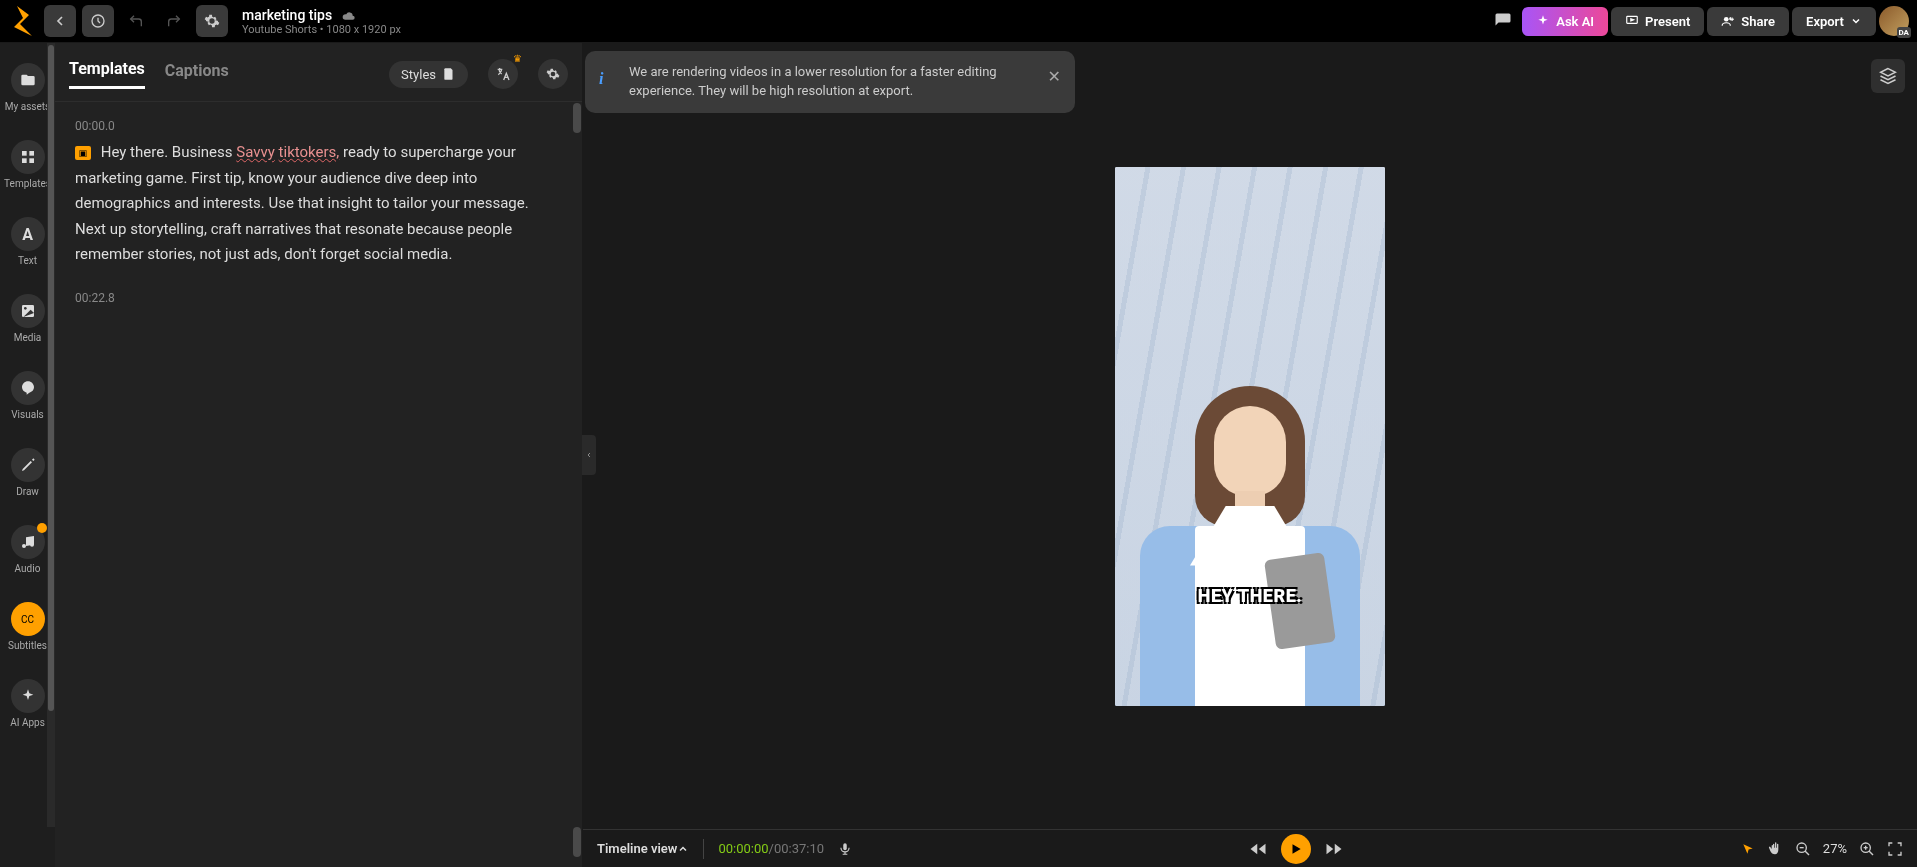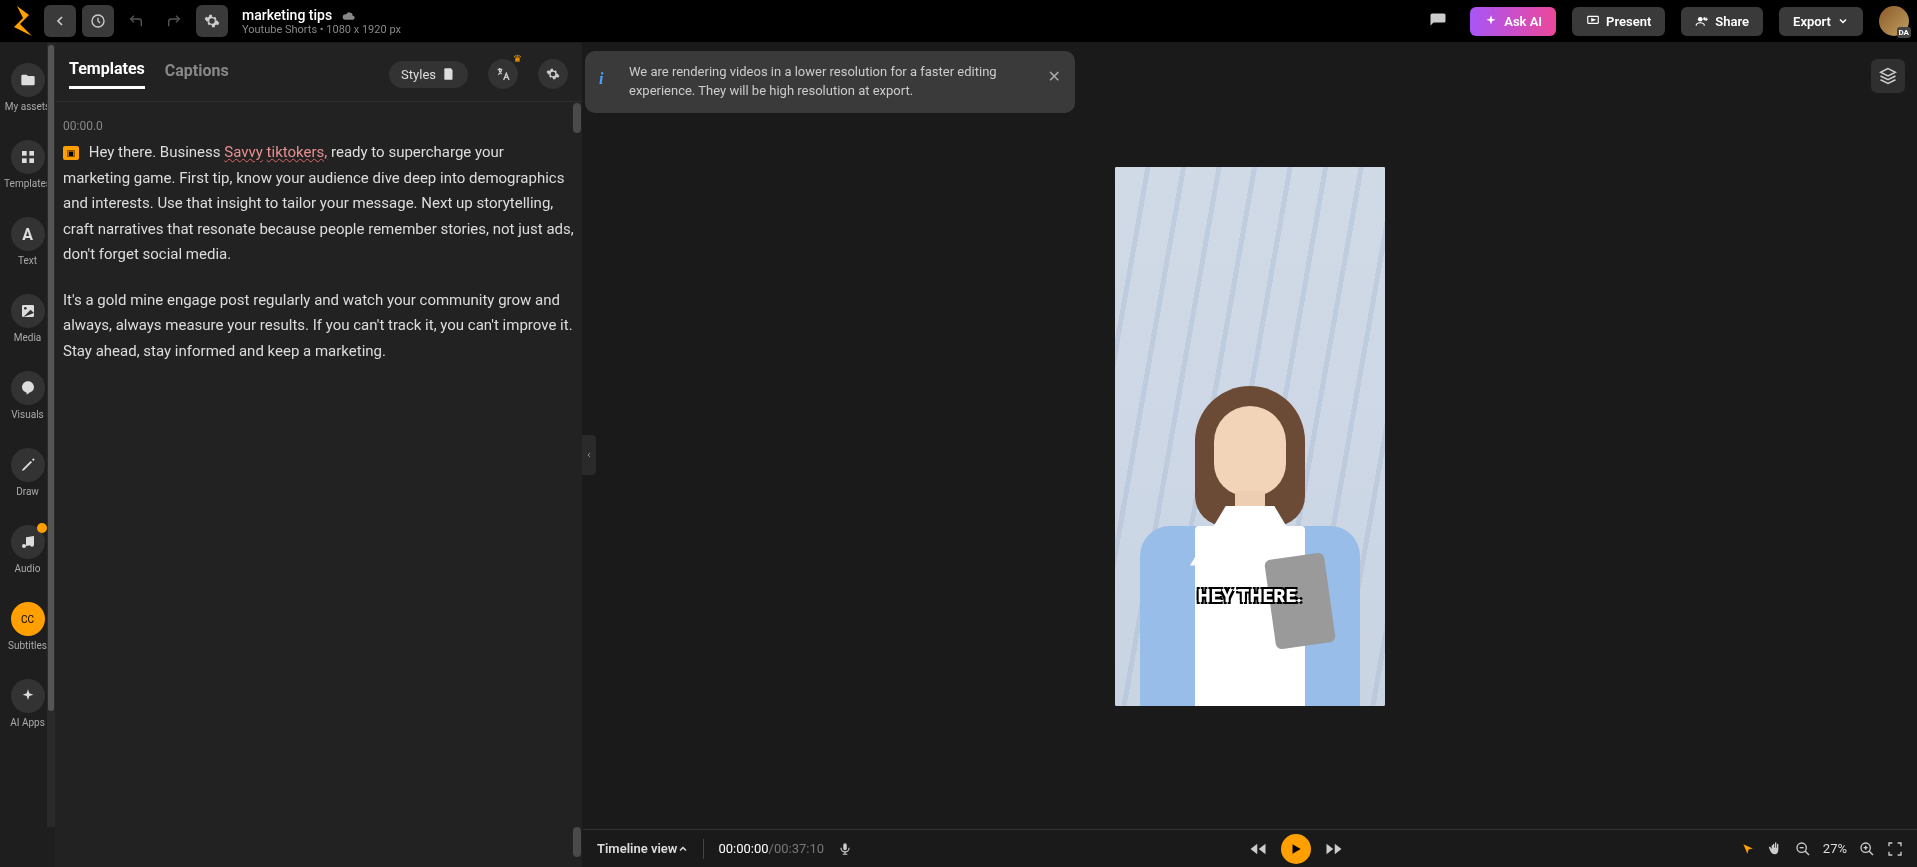--- a/index.html
+++ b/index.html
@@ -8,21 +8,21 @@
 .topbar { display: flex; align-items: center; height: 43px; background: #000000; border-bottom: 1px solid #1a1a1a; padding: 0 8px; gap: 6px; }
 .logo { width: 30px; height: 30px; background: #ffa000; clip-path: polygon(30% 0, 70% 30%, 40% 60%, 80% 100%, 20% 70%, 50% 40%); }
 .topbar .icon-btn { width: 32px; height: 32px; display: flex; align-items: center; justify-content: center; background: #3a3a3a; border-radius: 6px; cursor: pointer; color: #ccc; }
 .topbar .icon-btn.disabled { background: transparent; color: #555; }
 .title-block { margin-left: 8px; display: flex; flex-direction: column; justify-content: center; flex: 0 0 auto; }
 .title-row { display: flex; align-items: center; gap: 8px; }
 .title { font-size: 14px; color: #fff; font-weight: 500; }
 .cloud-icon { color: #888; }
 .subtitle { font-size: 11px; color: #888; }
 .spacer { flex: 1; }
-.top-actions { display: flex; align-items: center; gap: 16px; }
+.top-actions { display: flex; align-items: center; gap: 3px; }
 .top-btn { display: flex; align-items: center; gap: 6px; padding: 7px 14px; border-radius: 6px; background: #3a3a3a; color: #fff; font-size: 13px; font-weight: 600; cursor: pointer; }
 .top-btn.ask-ai { background: linear-gradient(90deg, #a855f7, #ec4899); }
 .avatar { width: 30px; height: 30px; border-radius: 50%; background: linear-gradient(135deg, #8b5a2b, #c2a060); display: flex; align-items: center; justify-content: center; font-size: 9px; font-weight: bold; color: #fff; position: relative; }
 .avatar::after { content: 'DA'; position: absolute; bottom: -2px; right: -2px; background: #444; border-radius: 3px; font-size: 8px; padding: 1px 2px; }
 
 .main { display: flex; height: calc(100vh - 43px); }
 
 .left-rail { width: 55px; background: #1e1e1e; display: flex; flex-direction: column; align-items: center; padding-top: 12px; gap: 4px; position: relative; }
 .rail-item { display: flex; flex-direction: column; align-items: center; gap: 4px; padding: 8px 4px 16px; width: 100%; cursor: pointer; color: #bbb; }
 .rail-icon { width: 34px; height: 34px; border-radius: 50%; background: #333; display: flex; align-items: center; justify-content: center; font-size: 16px; color: #ddd; position: relative; }
@@ -34,21 +34,21 @@
 
 .middle-panel { width: 528px; background: #222; border-right: 1px solid #1a1a1a; display: flex; flex-direction: column; position: relative; }
 .middle-header { display: flex; align-items: center; padding: 16px 14px 12px; gap: 20px; border-bottom: 1px solid rgba(255,255,255,0.05); }
 .tab { font-size: 16px; font-weight: 700; color: #888; cursor: pointer; padding-bottom: 8px; }
 .tab.active { color: #fff; border-bottom: 3px solid #fff; }
 .header-spacer { flex: 1; }
 .header-btn { display: flex; align-items: center; gap: 6px; padding: 6px 12px; background: #333; border-radius: 16px; font-size: 13px; color: #ddd; cursor: pointer; }
 .header-icon-btn { width: 30px; height: 30px; display: flex; align-items: center; justify-content: center; background: #333; border-radius: 50%; cursor: pointer; color: #ccc; position: relative; }
 .crown-badge { position: absolute; top: -6px; right: -4px; color: #ffa000; font-size: 10px; }
 
-.transcript-body { padding: 14px 8px; flex: 1; overflow-y: auto; color: #ddd; font-size: 15px; line-height: 1.7; }
+.transcript-body { padding: 14px 20px; flex: 1; overflow-y: auto; color: #ddd; font-size: 15px; line-height: 1.7; }
 .transcript-block { margin-bottom: 20px; }
 .timestamp { font-size: 12px; color: #888; margin-bottom: 4px; }
 .para-icon { display: inline-block; width: 16px; height: 14px; background: #ffa000; border-radius: 2px; vertical-align: middle; margin-right: 6px; font-size: 9px; text-align: center; line-height: 14px; color: #000; }
 .err { text-decoration: underline wavy #e06666; text-decoration-thickness: 1px; color: #e89090; }
 .middle-scrollbar { position: absolute; right: 0; top: 60px; bottom: 10px; width: 10px; }
 .middle-thumb { position: absolute; top: 0; width: 8px; height: 30px; background: #4a4a4a; border-radius: 4px; right: 1px; }
 .middle-thumb2 { position: absolute; bottom: 0; width: 8px; height: 30px; background: #4a4a4a; border-radius: 4px; right: 1px; }
 
 .right-panel { flex: 1; display: flex; flex-direction: column; background: #1a1a1a; position: relative; }
 .info-toast { position: absolute; top: 8px; left: 2px; background: #3a3a3a; border-radius: 10px; padding: 12px 40px 12px 44px; display: flex; align-items: center; max-width: 490px; font-size: 13px; color: #ccc; line-height: 1.45; z-index: 10; }
@@ -66,21 +66,21 @@
 .jacket::before { content: ''; position: absolute; top: 0; left: 50%; transform: translateX(-50%); width: 110px; height: 200px; background: #fff; border-radius: 4px; }
 .tablet { position: absolute; bottom: 60px; right: 30px; width: 60px; height: 90px; background: #9a9a9a; border-radius: 6px; transform: rotate(-8deg); }
 .caption-overlay { position: absolute; bottom: 100px; left: 50%; transform: translateX(-50%); font-size: 18px; font-weight: 900; color: #fff; text-shadow: 2px 2px 0 #000, -2px -2px 0 #000, 2px -2px 0 #000, -2px 2px 0 #000; letter-spacing: 0.5px; white-space: nowrap; }
 
 .collapse-handle { position: absolute; left: -1px; top: 50%; transform: translateY(-50%); width: 14px; height: 40px; background: #2a2a2a; display: flex; align-items: center; justify-content: center; color: #888; cursor: pointer; border-radius: 0 4px 4px 0; }
 .layers-btn { position: absolute; top: 16px; right: 12px; width: 34px; height: 34px; background: #2f2f2f; border-radius: 6px; display: flex; align-items: center; justify-content: center; color: #ccc; cursor: pointer; }
 
 .bottom-bar { height: 38px; display: flex; align-items: center; padding: 0 14px; gap: 14px; border-top: 1px solid #333; background: #1a1a1a; font-size: 13px; color: #ddd; }
 .timeline-label { display: flex; align-items: center; font-weight: 600; cursor: pointer; }
 .divider { width: 1px; height: 20px; background: #444; }
-.time-display .cur { color: #ffffff; text-align: center; }
+.time-display .cur { color: #84cc16; text-align: center; }
 .time-display .dur { color: #777; }
 .mic-icon { color: #ccc; cursor: pointer; }
 .bb-spacer { flex: 1; }
 .transport { display: flex; align-items: center; gap: 14px; }
 .play-btn { width: 30px; height: 30px; border-radius: 50%; background: #ffa000; display: flex; align-items: center; justify-content: center; cursor: pointer; }
 .play-btn svg { fill: #000; }
 .skip-btn { color: #ccc; cursor: pointer; }
 .zoom-controls { display: flex; align-items: center; gap: 12px; }
 .zoom-icon { color: #ccc; cursor: pointer; }
 .cursor-icon { color: #ffa000; cursor: pointer; }
@@ -282,21 +282,21 @@
         <div class="timestamp">00:00.0</div>
         <p>
           <span class="para-icon">▣</span>
           <span>Hey there. Business</span>
           <span class="err">Savvy</span>
           <span class="err">tiktokers,</span>
           <span>ready to supercharge your marketing game. First tip, know your audience dive deep into demographics and interests. Use that insight to tailor your message. Next up storytelling, craft narratives that resonate because people remember stories, not just ads, don't forget social media.</span>
         </p>
       </div>
       <div class="transcript-block">
-        <p>It's a gold mine engage post regularly and watch your community grow and always, always measure your results. If you can't track it, you can't improve it. Stay ahead, stay informed and keep a marketing.</p>
+        <div class="timestamp">00:22.8</div>
       </div>
     </div>
     <div class="middle-scrollbar">
       <div class="middle-thumb"></div>
       <div class="middle-thumb2"></div>
     </div>
   </div>
 
   <div class="right-panel">
     <div class="info-toast">

